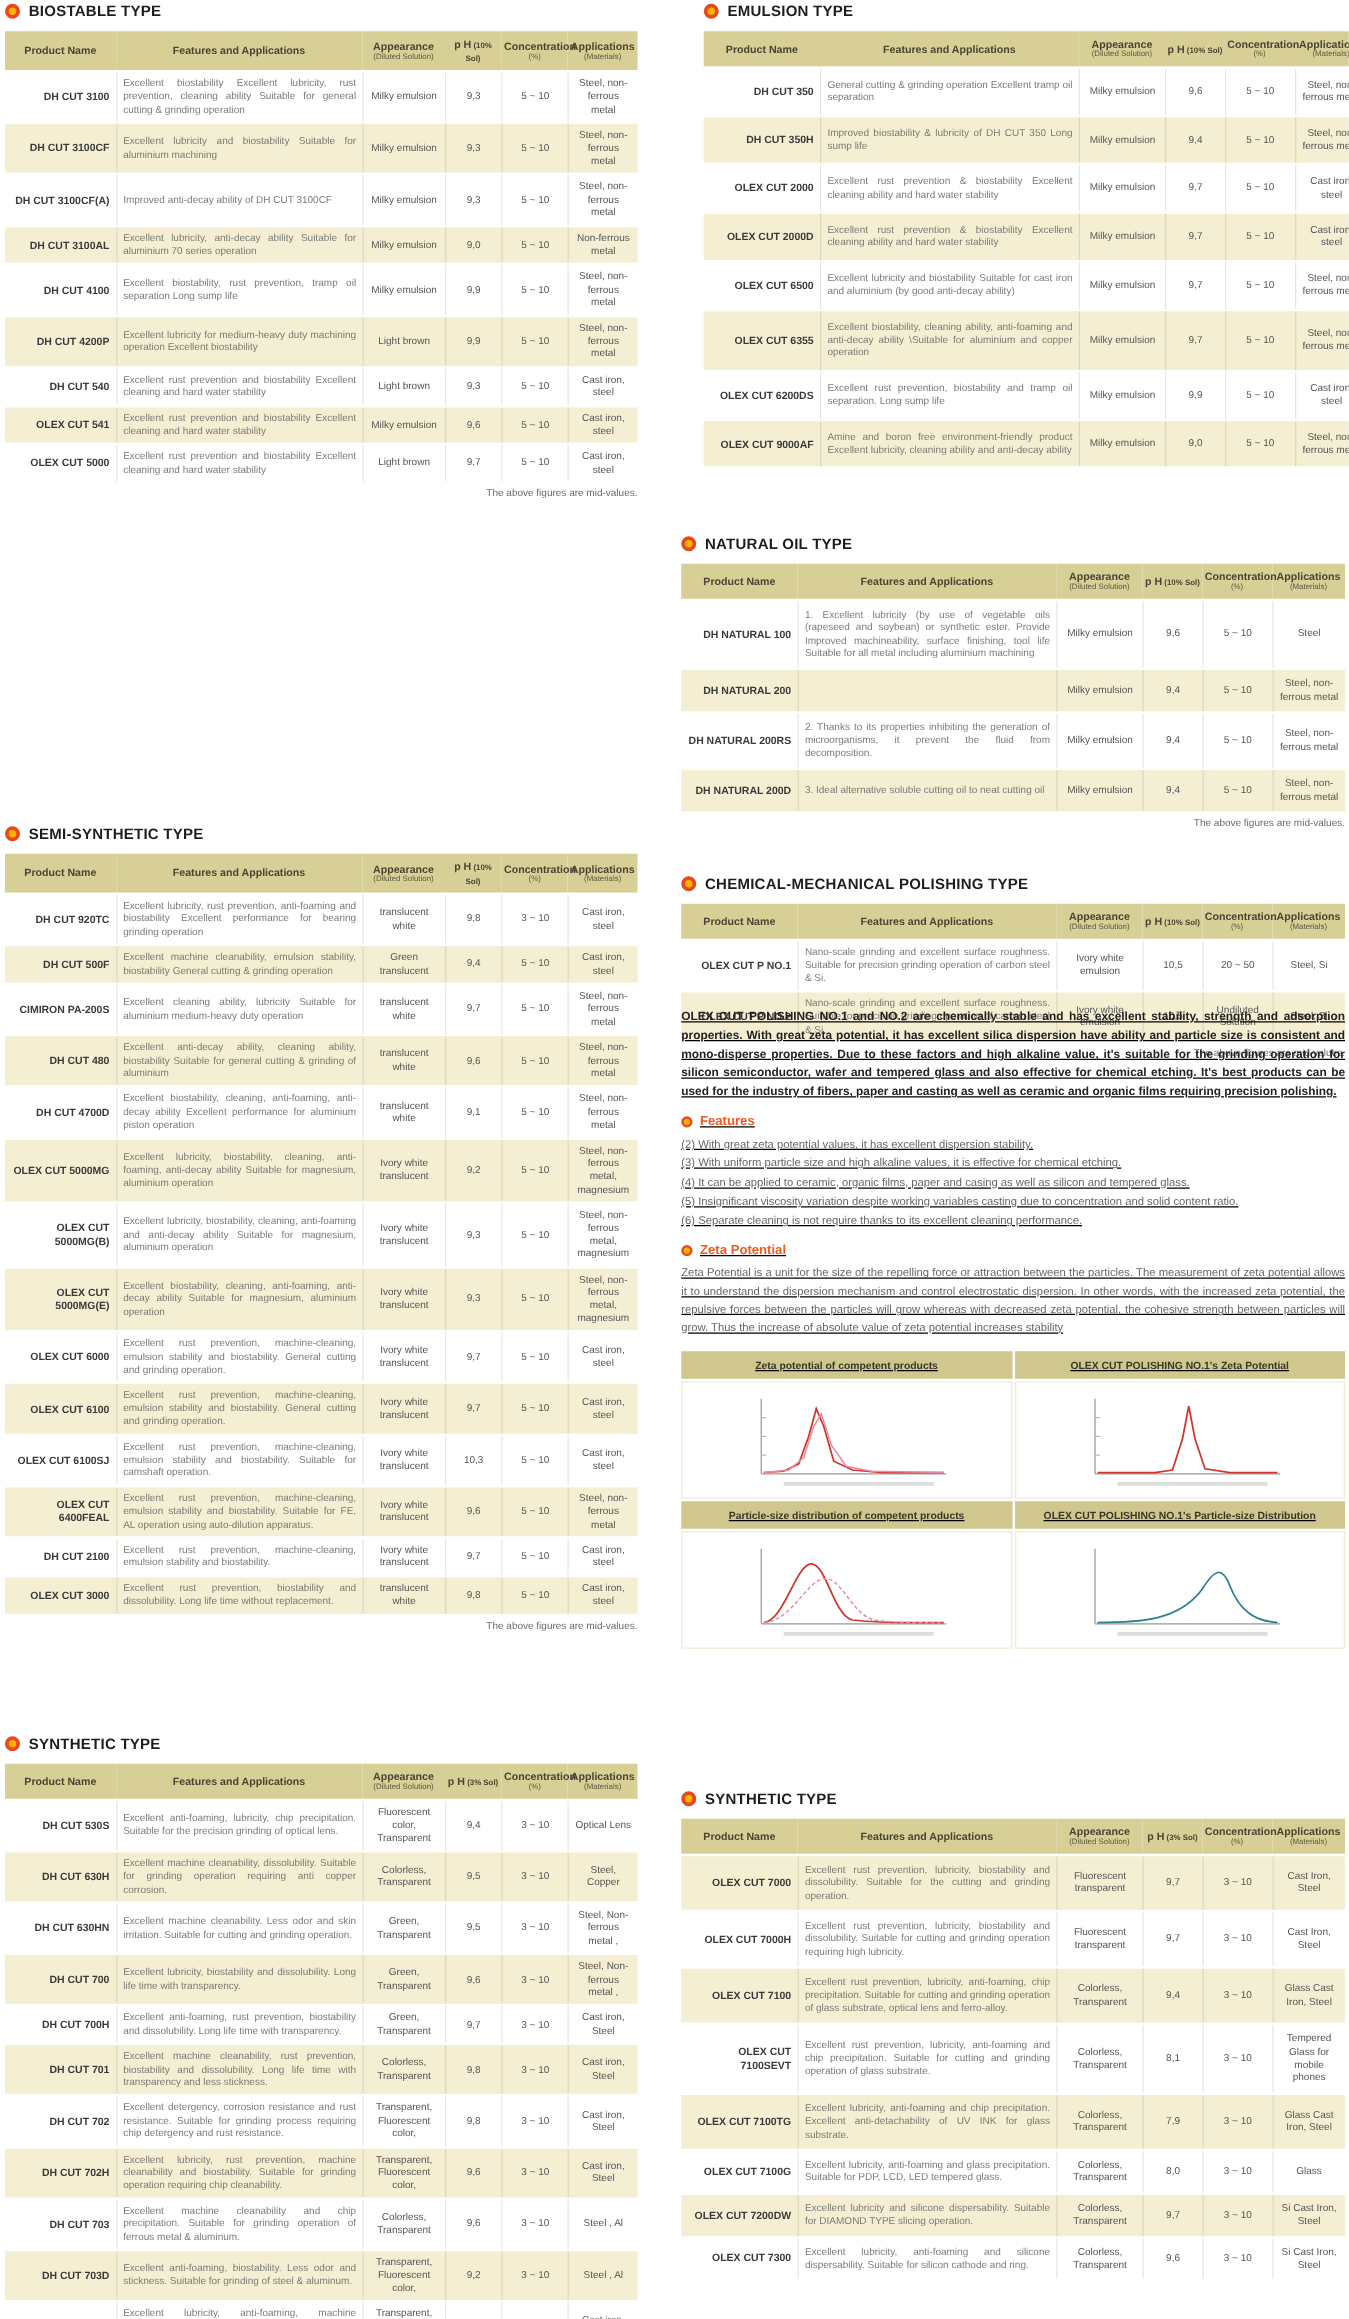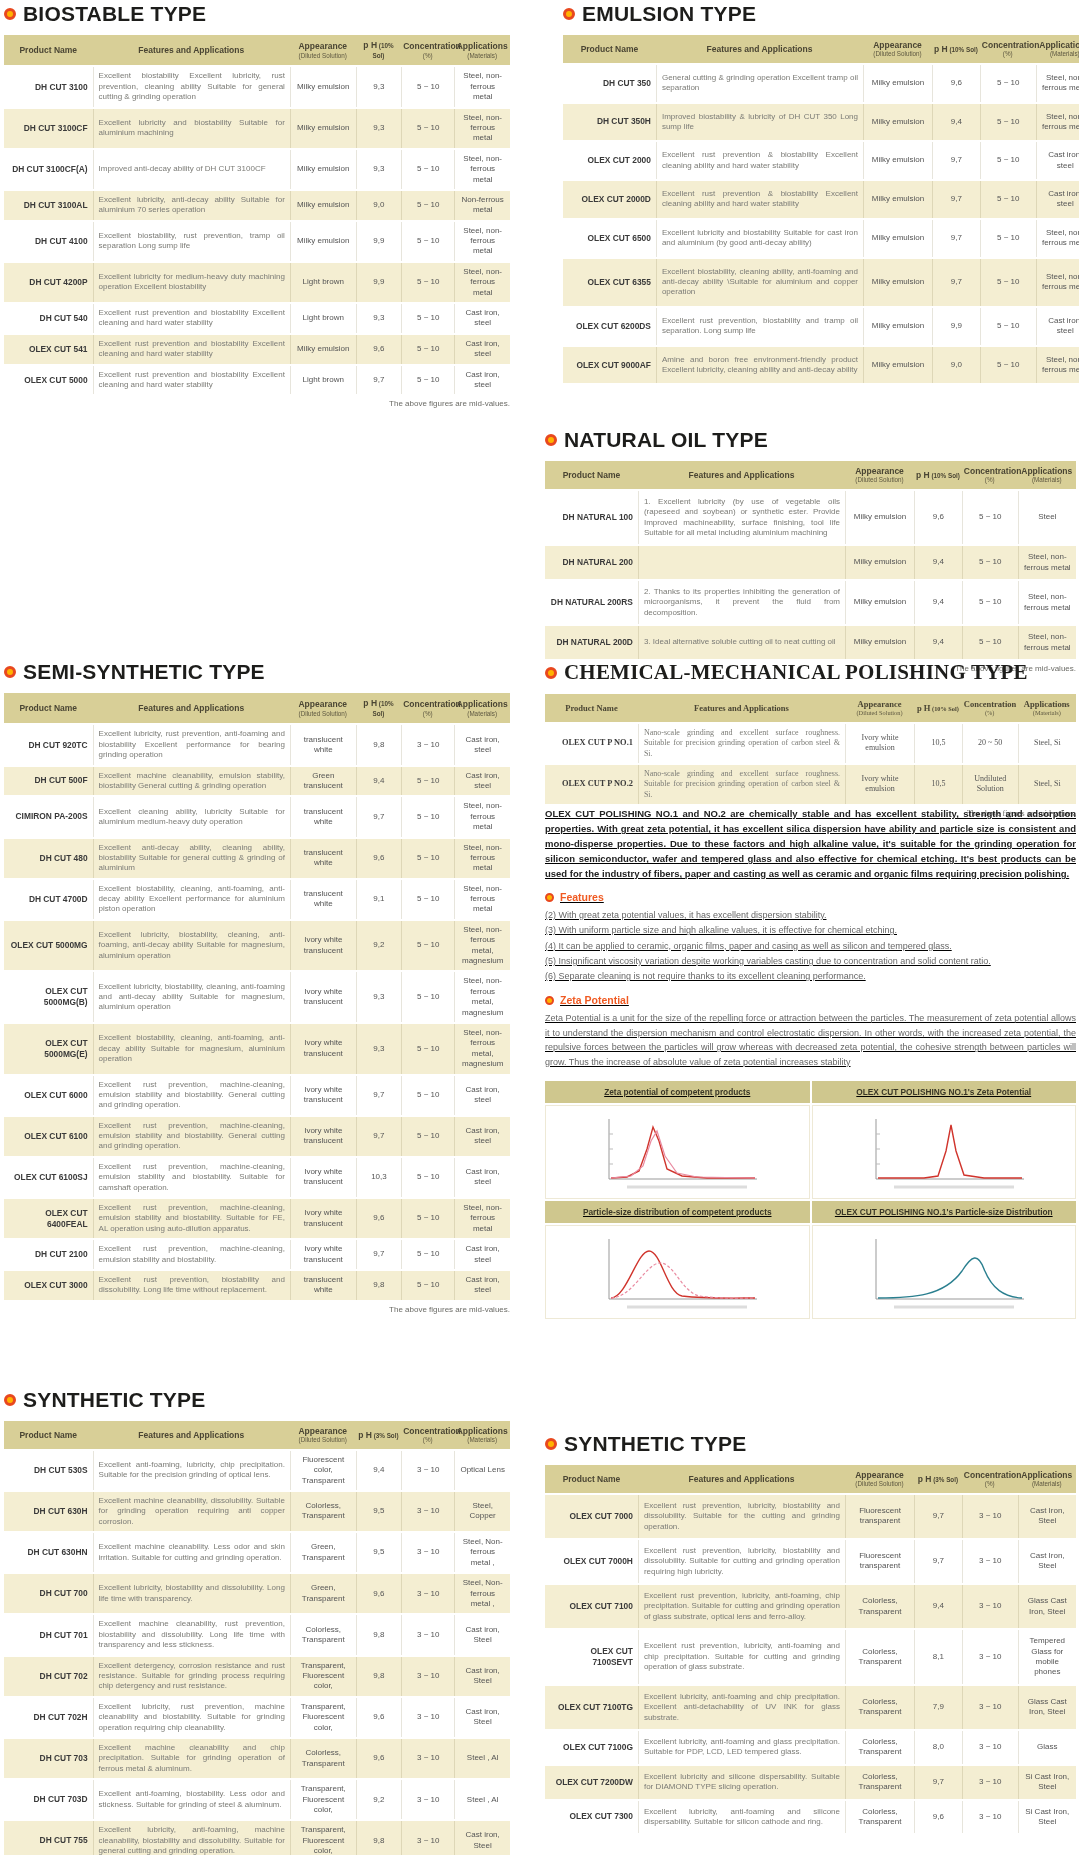--- a/index.html
+++ b/index.html
@@ -6,28 +6,28 @@
   body{
     width:1079px;height:1855px;position:relative;overflow:hidden;
     background:#ffffff;font-family:"Liberation Sans", sans-serif;
     -webkit-font-smoothing:antialiased;
   }
   .section{position:absolute;}
   #sec-biostable{left:4px;top:2px;width:506px;}
   #sec-emulsion{left:563px;top:2px;width:531px;}
   #sec-natural{left:545px;top:428px;width:531px;}
   #sec-semi{left:4px;top:660px;width:506px;}
-  #sec-cmp{left:545px;top:660px;width:531px;font-family:Liberation Serif, serif;}
+  #sec-cmp{left:545px;top:700px;width:531px;}
   #polish-block{left:545px;top:806px;width:531px;text-decoration:underline;}
   #sec-synth-left{left:4px;top:1388px;width:506px;}
   #sec-synth-right{left:545px;top:1432px;width:531px;}
 
   .sec-head{display:flex;align-items:center;gap:7px;margin:0 0 7px 0;}
   .bullet{width:12px;height:12px;border-radius:50%;border:3px solid #e8481f;background:#ffb300;box-sizing:border-box;flex:0 0 auto;}
-  .sec-title{font-size:21px;font-weight:bold;color:#1d1d1b;letter-spacing:0.2px;}
+  .sec-title{font-size:12px;font-weight:bold;color:#1d1d1b;letter-spacing:0.2px;}
 
   table.prod{width:100%;border-collapse:separate;border-spacing:0 2px;table-layout:fixed;}
   table.prod th{
     background:#d8cf97;color:#4a4533;font-size:8.5px;font-weight:bold;
     padding:5px 2px;text-align:center;vertical-align:middle;line-height:1.2;
   }
   table.prod th .h-sub{display:block;font-size:6.3px;font-weight:normal;color:#5d5740;}
   table.prod th .h-inline{font-size:6.3px;font-weight:bold;color:#4a4533;}
   table.prod td{
     font-size:8px;color:#555;padding:4px 5px;vertical-align:middle;line-height:1.3;
@@ -632,20 +632,28 @@
         </tr>
         <tr>
           <td class="c-product">DH CUT 700</td>
           <td class="c-features">Excellent lubricity, biostability and dissolubility. Long life time with transparency.</td>
           <td class="c-appearance">Green, Transparent</td>
           <td class="c-ph">9,6</td>
           <td class="c-conc">3 ~ 10</td>
           <td class="c-apps">Steel, Non-ferrous metal ,</td>
         </tr>
         <tr>
+          <td class="c-product">DH CUT 700H</td>
+          <td class="c-features">Excellent anti-foaming, rust prevention, biostability and dissolubility. Long life time with transparency.</td>
+          <td class="c-appearance">Green, Transparent</td>
+          <td class="c-ph">9,7</td>
+          <td class="c-conc">3 ~ 10</td>
+          <td class="c-apps">Cast iron, Steel</td>
+        </tr>
+        <tr>
           <td class="c-product">DH CUT 701</td>
           <td class="c-features">Excellent machine cleanability, rust prevention, biostability and dissolubility. Long life time with transparency and less stickness.</td>
           <td class="c-appearance">Colorless, Transparent</td>
           <td class="c-ph">9,8</td>
           <td class="c-conc">3 ~ 10</td>
           <td class="c-apps">Cast iron, Steel</td>
         </tr>
         <tr>
           <td class="c-product">DH CUT 702</td>
           <td class="c-features">Excellent detergency, corrosion resistance and rust resistance. Suitable for grinding process requiring chip detergency and rust resistance.</td>

